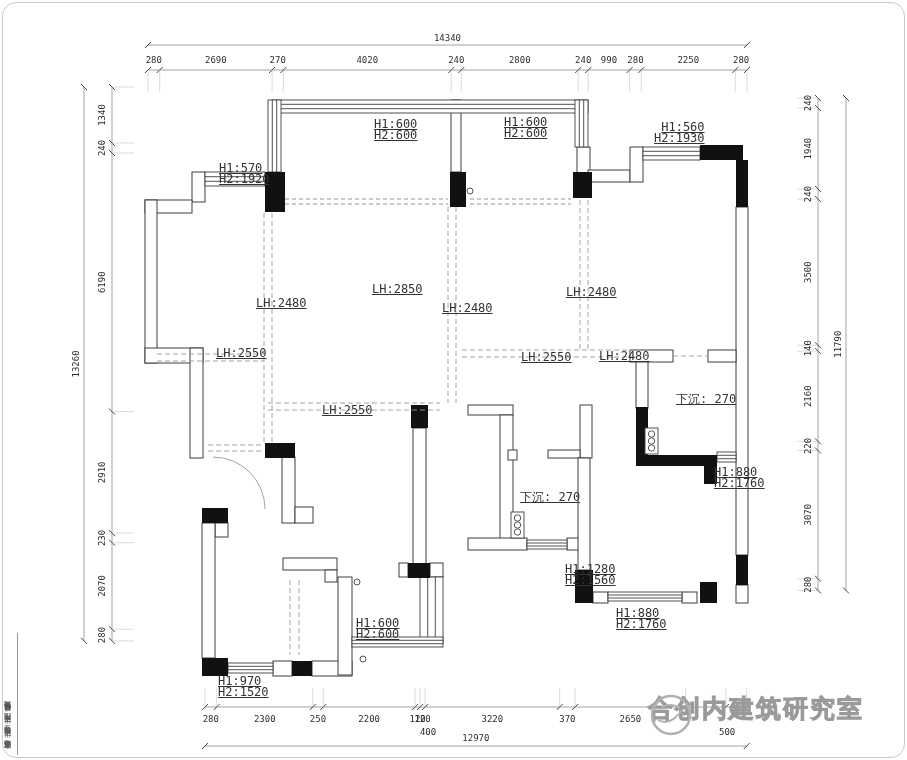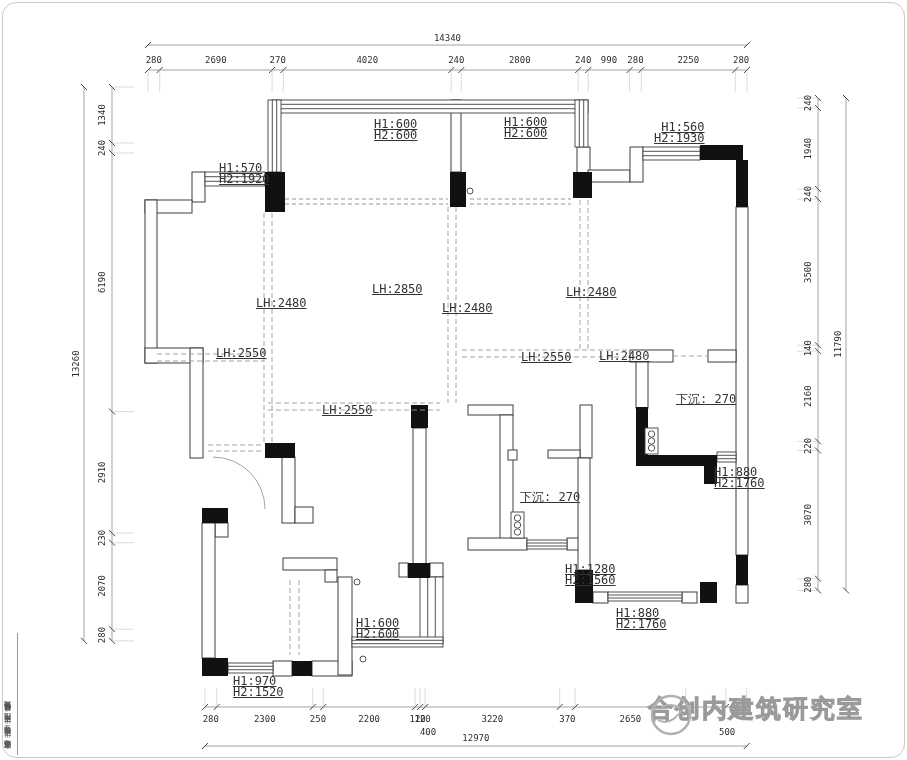--- a/index.html
+++ b/index.html
@@ -365,21 +365,21 @@
         <div>H2:1560</div>
       </div>
       <div class="plan-label" style="left: 616px; top: 608px;">
         <div>H1:880</div>
         <div>H2:1760</div>
       </div>
       <div class="plan-label" style="left: 356px; top: 618px;">
         <div>H1:600</div>
         <div>H2:600</div>
       </div>
-      <div class="plan-label" style="left: 233px; top: 676px;">
+      <div class="plan-label" style="left: 218px; top: 676px;">
         <div>H1:970</div>
         <div>H2:1520</div>
       </div>
     </div>
 
   <div id="logo">
     <svg width="46" height="46" viewBox="0 0 46 46">
       <circle cx="23" cy="23" r="19" fill="none" stroke="#b0b0b0" stroke-width="2.5"></circle>
       <path d="M 10 28 Q 22 35 35 17" fill="none" stroke="#b0b0b0" stroke-width="2"></path>
       <path d="M 14 15 Q 24 10 32 16" fill="none" stroke="#b8b8b8" stroke-width="1.6"></path>

